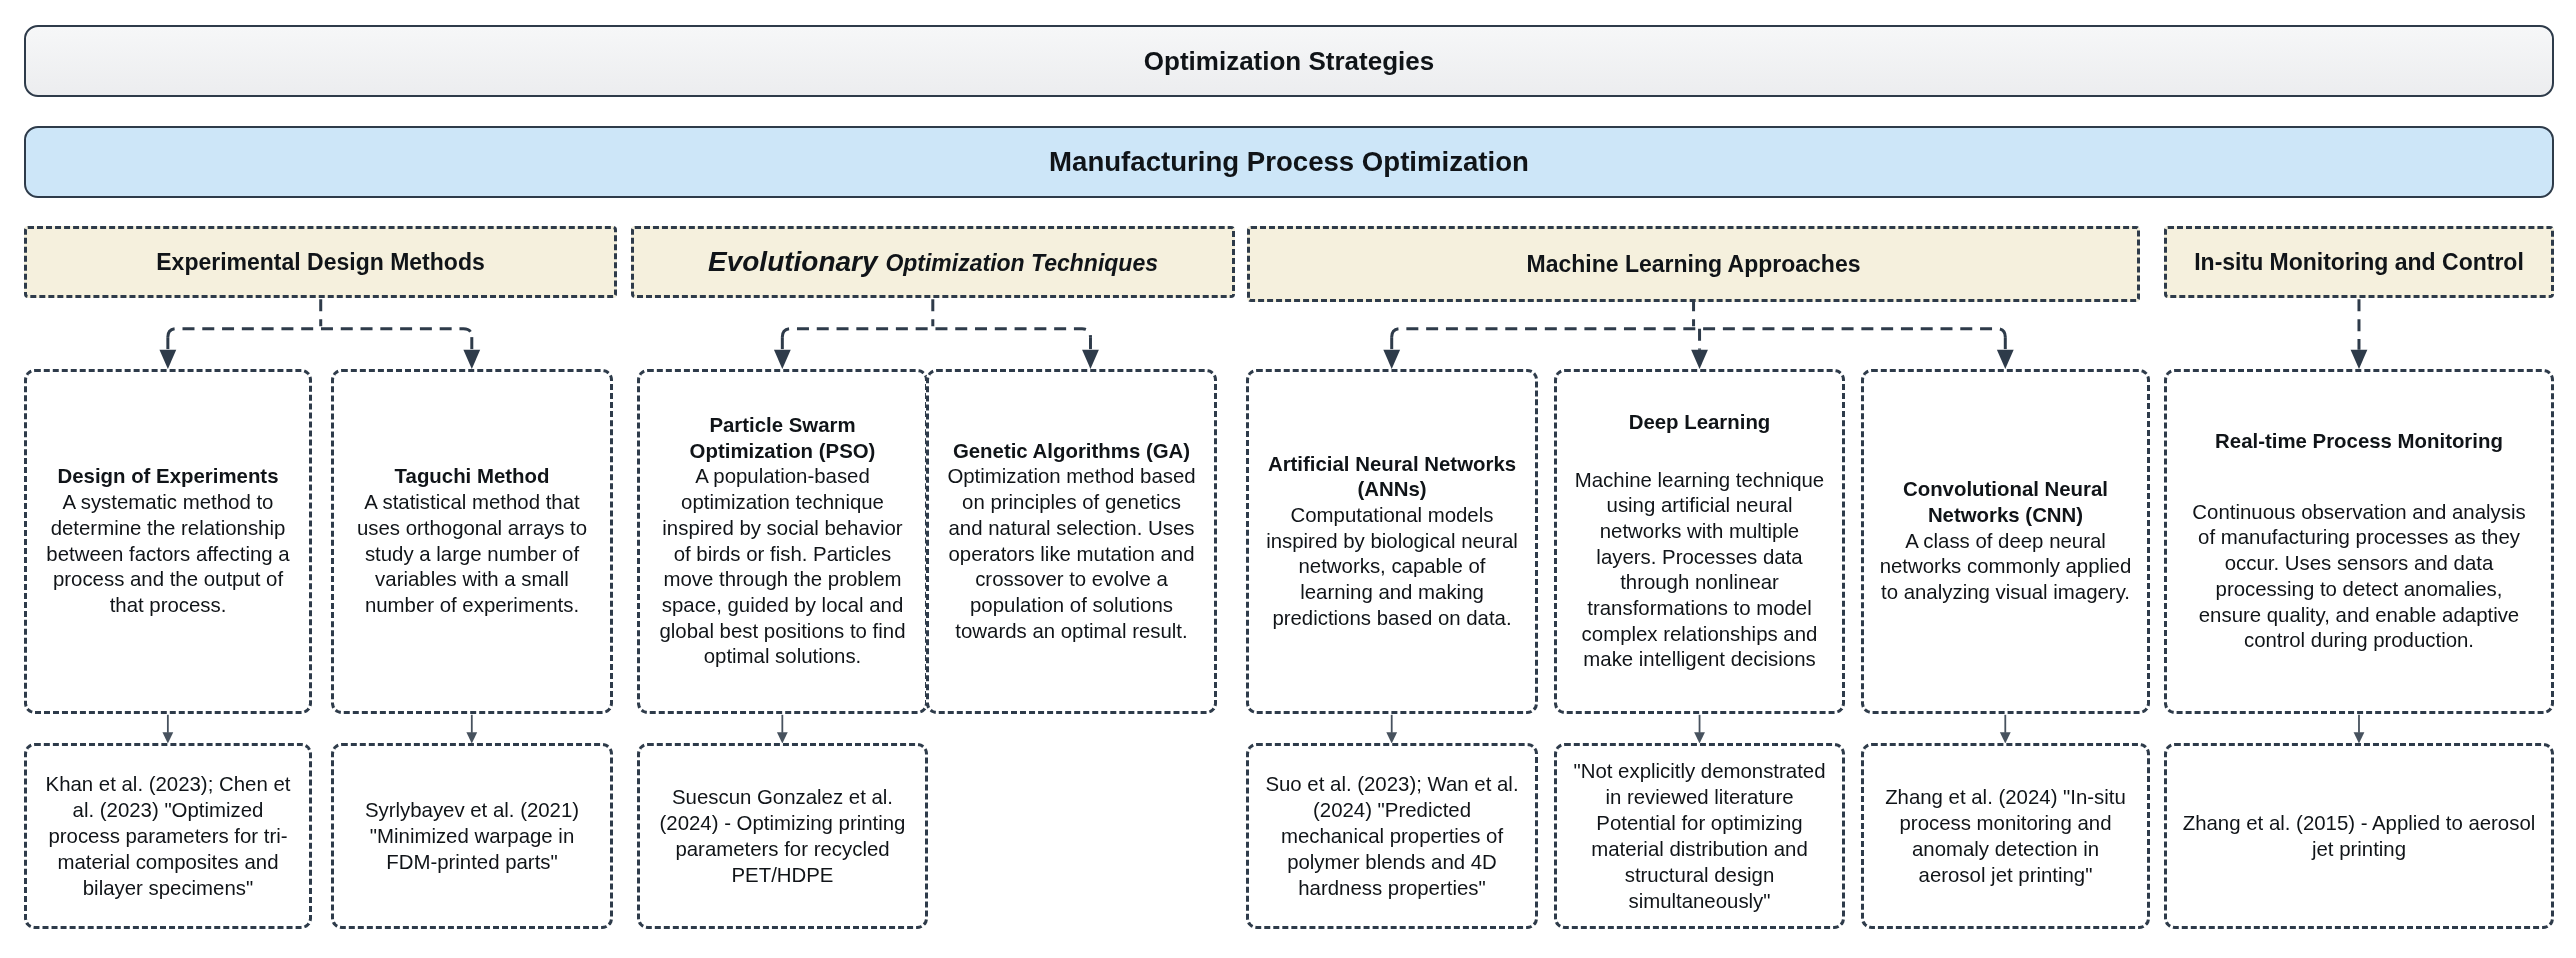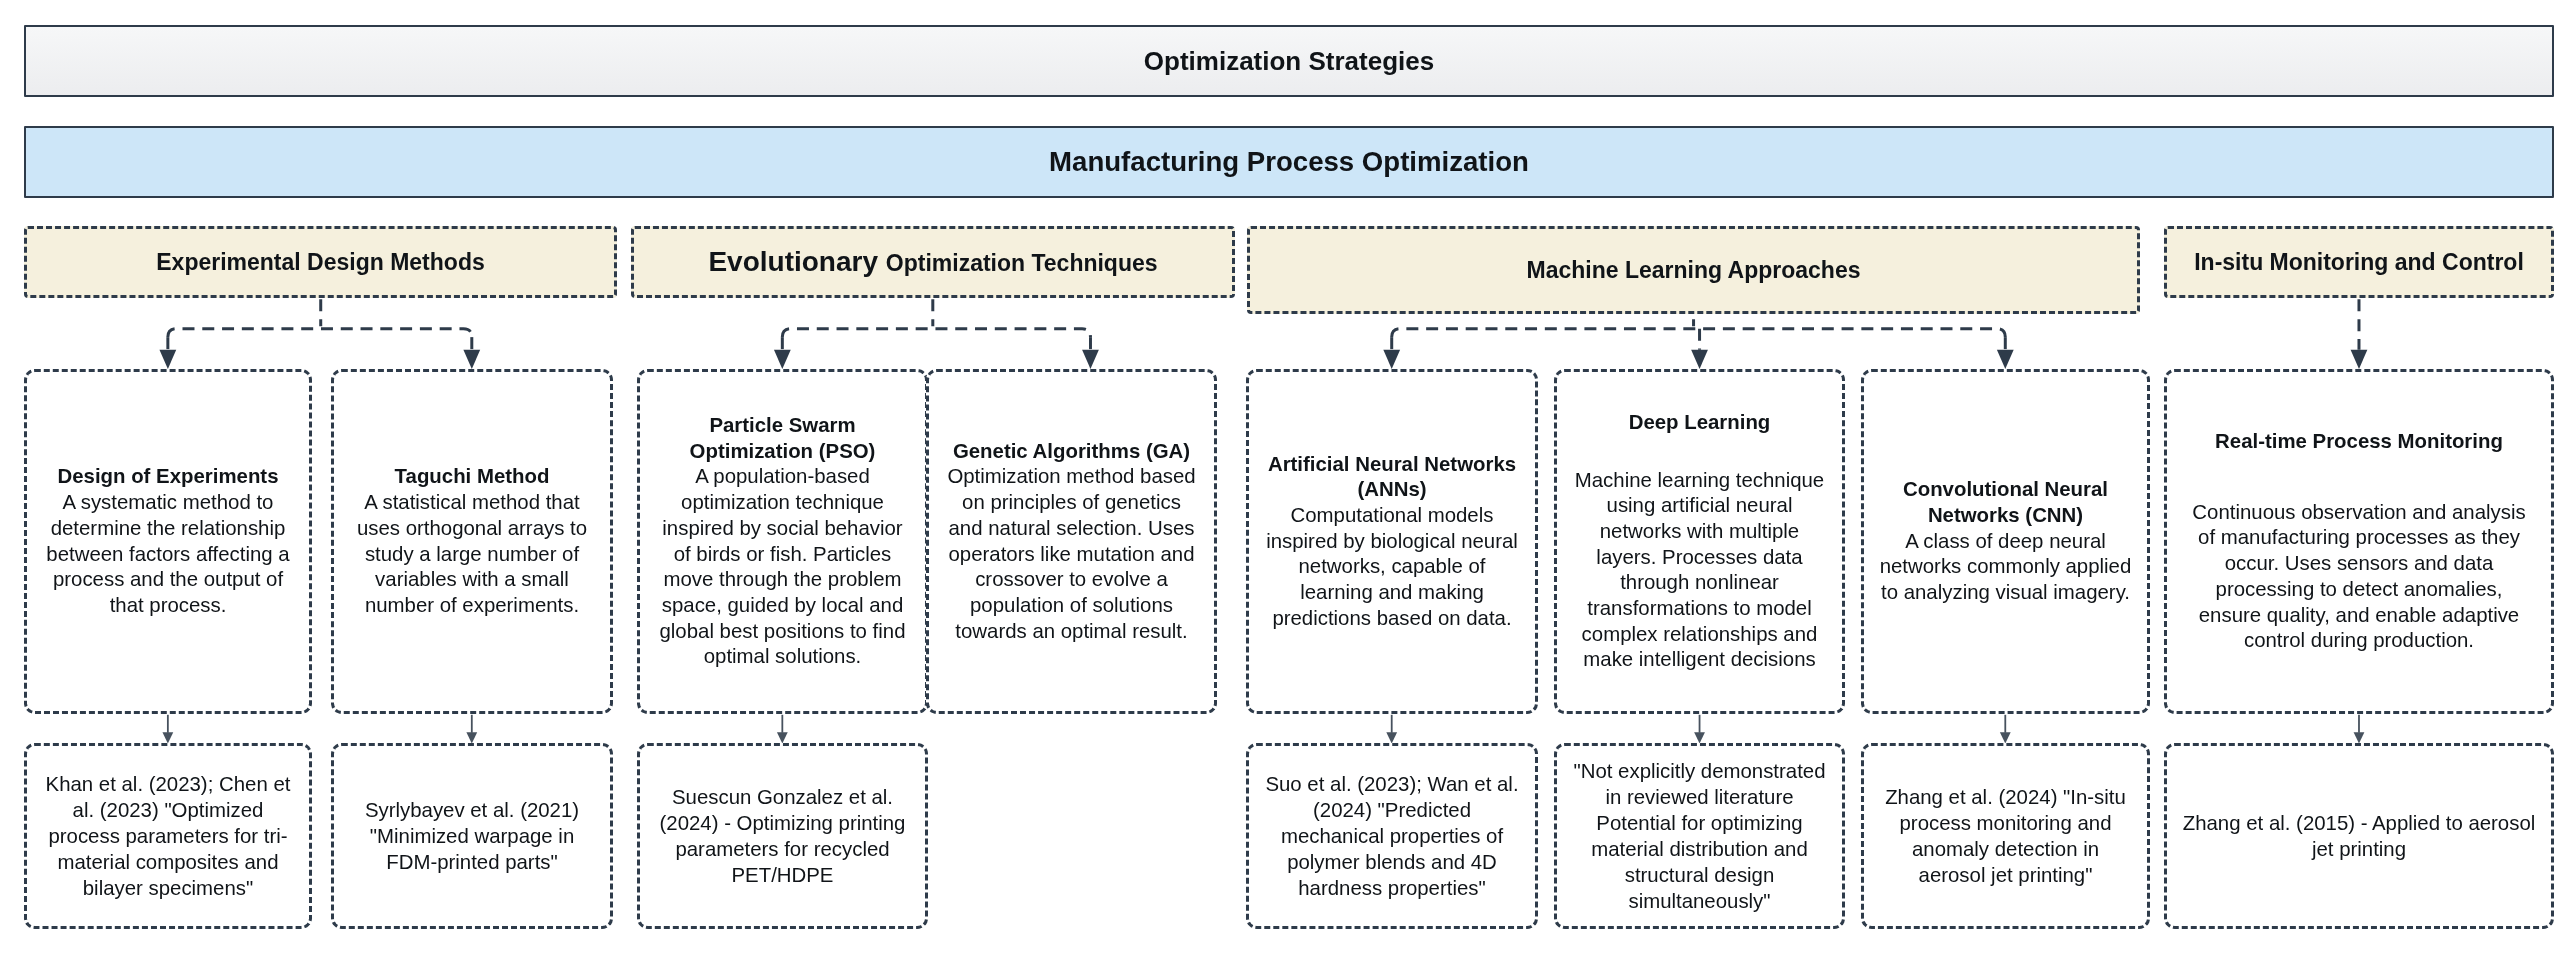--- a/index.html
+++ b/index.html
@@ -1,21 +1,21 @@
 <!DOCTYPE html>
 <html style="--stroke: #2e3b4a; --subroot: #cde6f8; --catfill: #f5f0dd;font-size:9.6px"><head>
 <meta charset="utf-8">
 <style>
   html,body{margin:0;padding:0;background:#ffffff;}
   body{width:2576px;height:959px;position:relative;overflow:hidden;
        font-family:"Liberation Sans","DejaVu Sans",sans-serif;color:#101418;}
   #canvas{position:absolute;left:0;top:0;width:2576px;height:959px;}
   #wires{position:absolute;left:0;top:0;width:2576px;height:959px;pointer-events:none;}
   .bar{position:absolute;box-sizing:border-box;border:2.4px solid var(--stroke);
-       border-radius:1px;display:flex;align-items:center;justify-content:center;
+       border-radius:14px;display:flex;align-items:center;justify-content:center;
        font-weight:bold;text-align:center;}
   .bar.root{background:linear-gradient(180deg,#f6f7f8 0%,#ecedef 100%);font-size:26px;}
   .bar.subroot{background:var(--subroot);font-size:27.6px;}
   .cat{position:absolute;box-sizing:border-box;border:3px dashed var(--stroke);
        border-radius:4px;background:var(--catfill);display:flex;align-items:center;
        justify-content:center;font-weight:bold;font-size:23px;text-align:center;
        padding:0 18px;}
   .cat .lg{font-size:28px;}
   .node{position:absolute;box-sizing:border-box;border:3px dashed var(--stroke);
         border-radius:10.8px;background:#ffffff;display:flex;flex-direction:column;
@@ -75,24 +75,24 @@
   </div>
 
   <div class="bar subroot" id="bar-subroot" style="left:24px;top:126px;width:2530px;height:72px;">
     <span>Manufacturing Process Optimization</span>
   </div>
 
   <div id="boxes">
       <div class="cat" style="left: 24px; top: 226px; width: 593px; height: 72px;">
         <span>Experimental Design Methods</span>
       </div>
-      <div class="cat" style="left: 631px; top: 226px; width: 604px; height: 72px;">
+      <div class="cat" style="left: 631px; top: 226px; width: 604px; height: 72px; font-style: italic;">
         <span><span class="lg">Evolutionary </span><span class="md">Optimization Techniques</span></span>
       </div>
-      <div class="cat" style="left: 1247px; top: 226px; width: 893px; height: 88px;">
+      <div class="cat" style="left: 1247px; top: 226px; width: 893px; height: 76px;">
         <span>Machine Learning Approaches</span>
       </div>
       <div class="cat" style="left: 2164px; top: 226px; width: 390px; height: 72px;">
         <span>In-situ Monitoring and Control</span>
       </div>
       <div class="node" style="left: 24px; top: 369px; width: 288px; height: 345px;">
         <div class="t">Design of Experiments</div>
         <div>A systematic method to determine the relationship between factors affecting a process and the output of that process.</div>
       </div>
       <div class="cit" style="left: 24px; top: 743px; width: 288px; height: 186px;">

